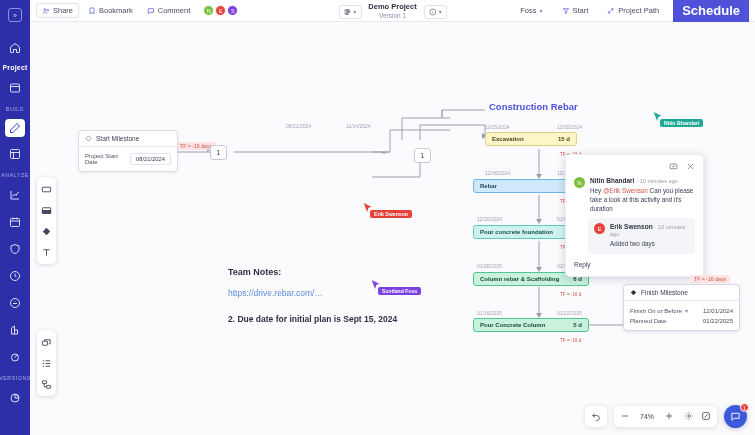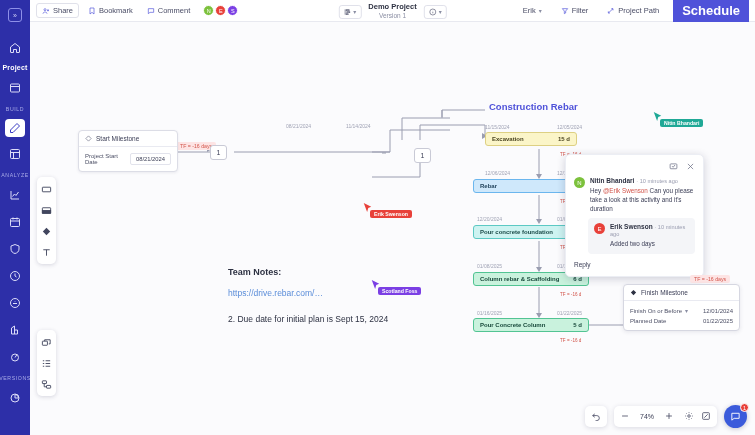--- a/index.html
+++ b/index.html
@@ -169,21 +169,21 @@
   .cursor svg { width: 9px; height: 11px; display: block; }
   .cur-lbl {
     position: absolute; left: 7px; top: 8px; color: #fff; font-size: 5.2px;
     padding: 1px 4px; border-radius: 2px; white-space: nowrap; font-weight: bold;
   }
 
   
   .notes { position: absolute; font-size: 8.5px; color: #2d3142; line-height: 1.6; }
   .notes .nt-title { font-weight: bold; margin-bottom: 8px; font-size: 9px; }
   .notes a { color: #5b8dd9; text-decoration: none; }
-  .notes .nt-2 { margin-top: 12px; }
+  .notes .nt-2 { margin-top: 12px; font-weight: bold; }
 
   
   .cmt {
     position: absolute; background: #fff; border-radius: 5px;
     box-shadow: 0 2px 9px rgba(30,30,70,.2); border: 1px solid #eceef4;
     padding: 6px 8px 8px;
   }
   .cmt-tools { display: flex; justify-content: flex-end; gap: 8px; color: #6e7287; }
   .cmt-tools svg { width: 9px; height: 9px; }
   .cmt-body { margin-top: 4px; display: flex; gap: 5px; }
@@ -360,28 +360,28 @@
       <svg viewBox="0 0 24 24" fill="none" stroke="currentColor" stroke-width="2">
           <circle cx="12" cy="12" r="9"></circle>
           <path d="M12 11v5M12 8v.5"></path>
         </svg>
       <span class="caret">▾</span>
     </div>
   </div>
 
   <div class="tb-right">
     <div class="tb-btn">
-      <span>Erik</span>
+      <span>Foss</span>
       <span class="caret">▾</span>
     </div>
     <div class="tb-btn">
       <svg viewBox="0 0 24 24" fill="none" stroke="#4f52d9" stroke-width="2">
           <path d="M4 5h16l-6 7v6l-4 2v-8z"></path>
         </svg>
-      <span>Filter</span>
+      <span>Start</span>
     </div>
     <div class="tb-btn">
       <svg viewBox="0 0 24 24" fill="none" stroke="#4f52d9" stroke-width="2">
           <path d="M4 18L18 5"></path>
           <path d="M13 5h5v5"></path>
           <path d="M4 13v5h5"></path>
         </svg>
       <span>Project Path</span>
     </div>
     <div class="btn-primary">Schedule</div>

